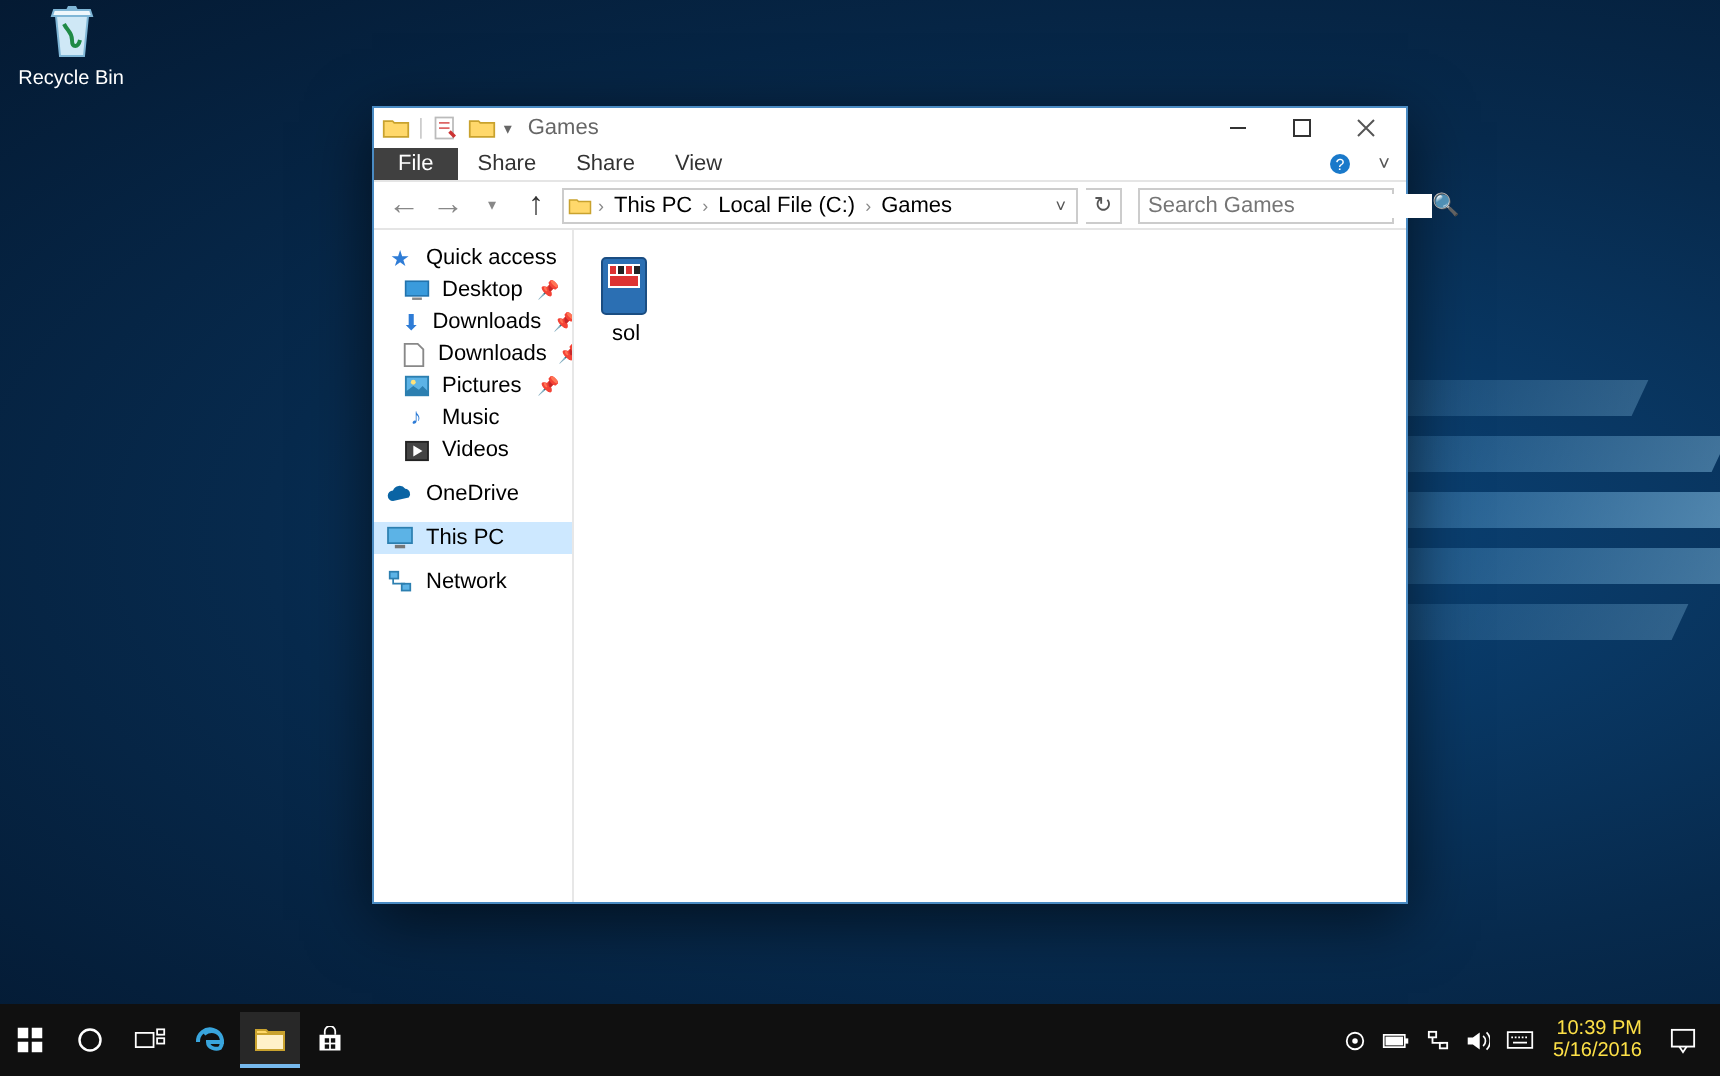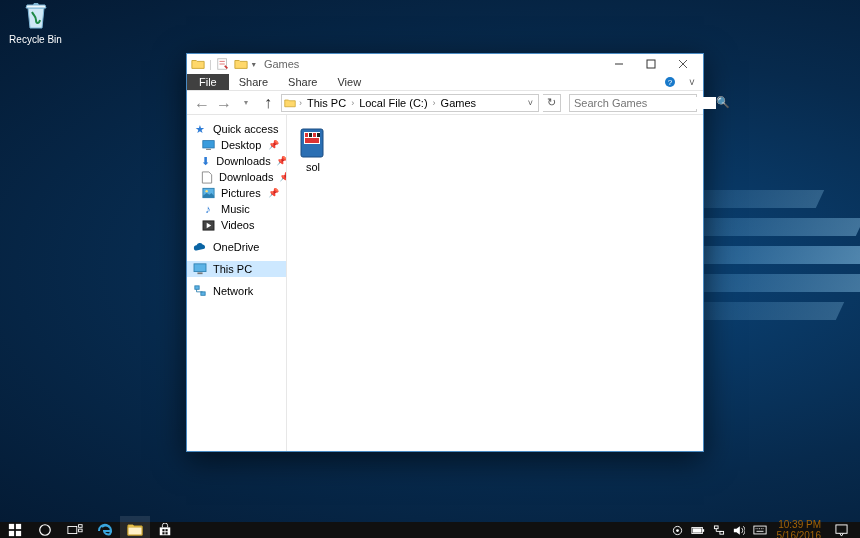--- a/index.html
+++ b/index.html
@@ -14,21 +14,21 @@
 .hero-rays div:nth-child(2){width:220px;opacity:.5}
 .hero-rays div:nth-child(3){width:250px;opacity:.7}
 .hero-rays div:nth-child(4){width:240px;opacity:.55}
 .hero-rays div:nth-child(5){width:200px;opacity:.35}
 
 
 .desktop-icon { position: absolute; left: 8px; top: 0; width: 55px; text-align: center; color: #fff; font-size: 10px; cursor: pointer; }
 .desktop-icon .bin { width: 32px; height: 32px; margin: 0 auto 2px; }
 
 
-.taskbar { position: absolute; left: 0; right: 0; bottom: 0; height: 16px; background: #101010; display: flex; align-items: center; color: #a16207; }
+.taskbar { position: absolute; left: 0; right: 0; bottom: 0; height: 36px; background: #101010; display: flex; align-items: center; color: #fde047; }
 .tb-left { display: flex; align-items: center; height: 100%; }
 .tb-btn { width: 30px; height: 28px; display: flex; align-items: center; justify-content: center; cursor: pointer; }
 .tb-btn.active { border-bottom: 2px solid #76b9ed; background: rgba(255,255,255,.1); }
 .tb-right { margin-left: auto; display: flex; align-items: center; gap: 10px; padding-right: 8px; font-size: 10px; }
 .tb-tray { display:flex; gap:8px; align-items:center; }
 .clock { text-align: right; line-height: 11px; font-size: 10px; }
 
 
 .window { position: absolute; left: 186px; top: 53px; width: 518px; height: 399px; background: #fff; box-shadow: 0 8px 30px rgba(0,0,0,.6); border: 1px solid #4a8bc3; display:flex; flex-direction:column; }
 .titlebar { height: 20px; display: flex; align-items: center; padding: 0 4px; font-size: 11px; background:#fff; }

